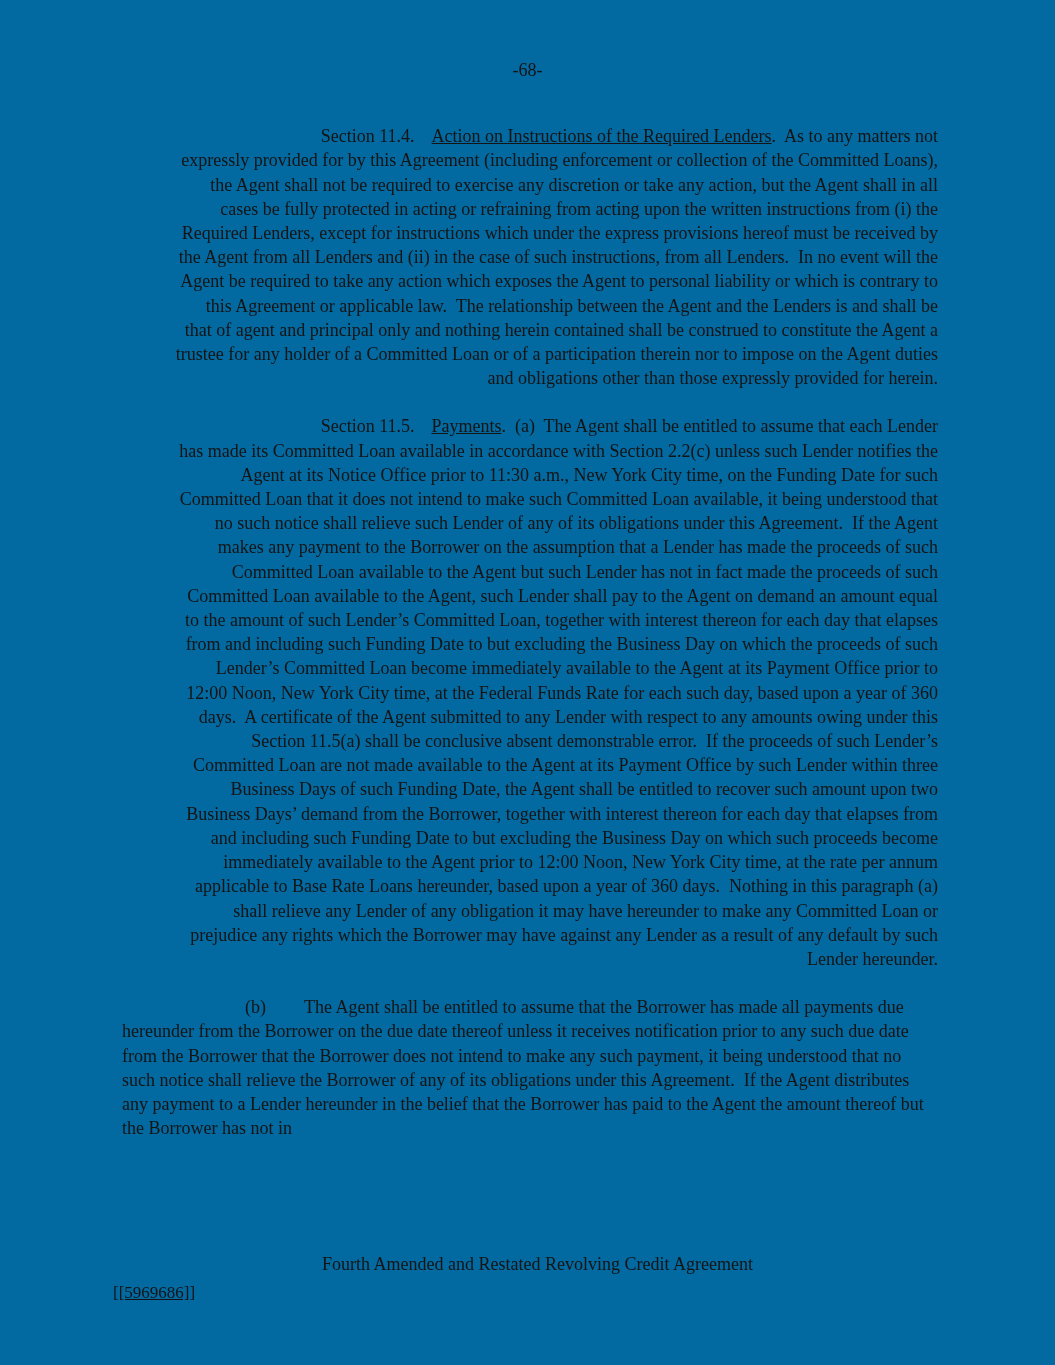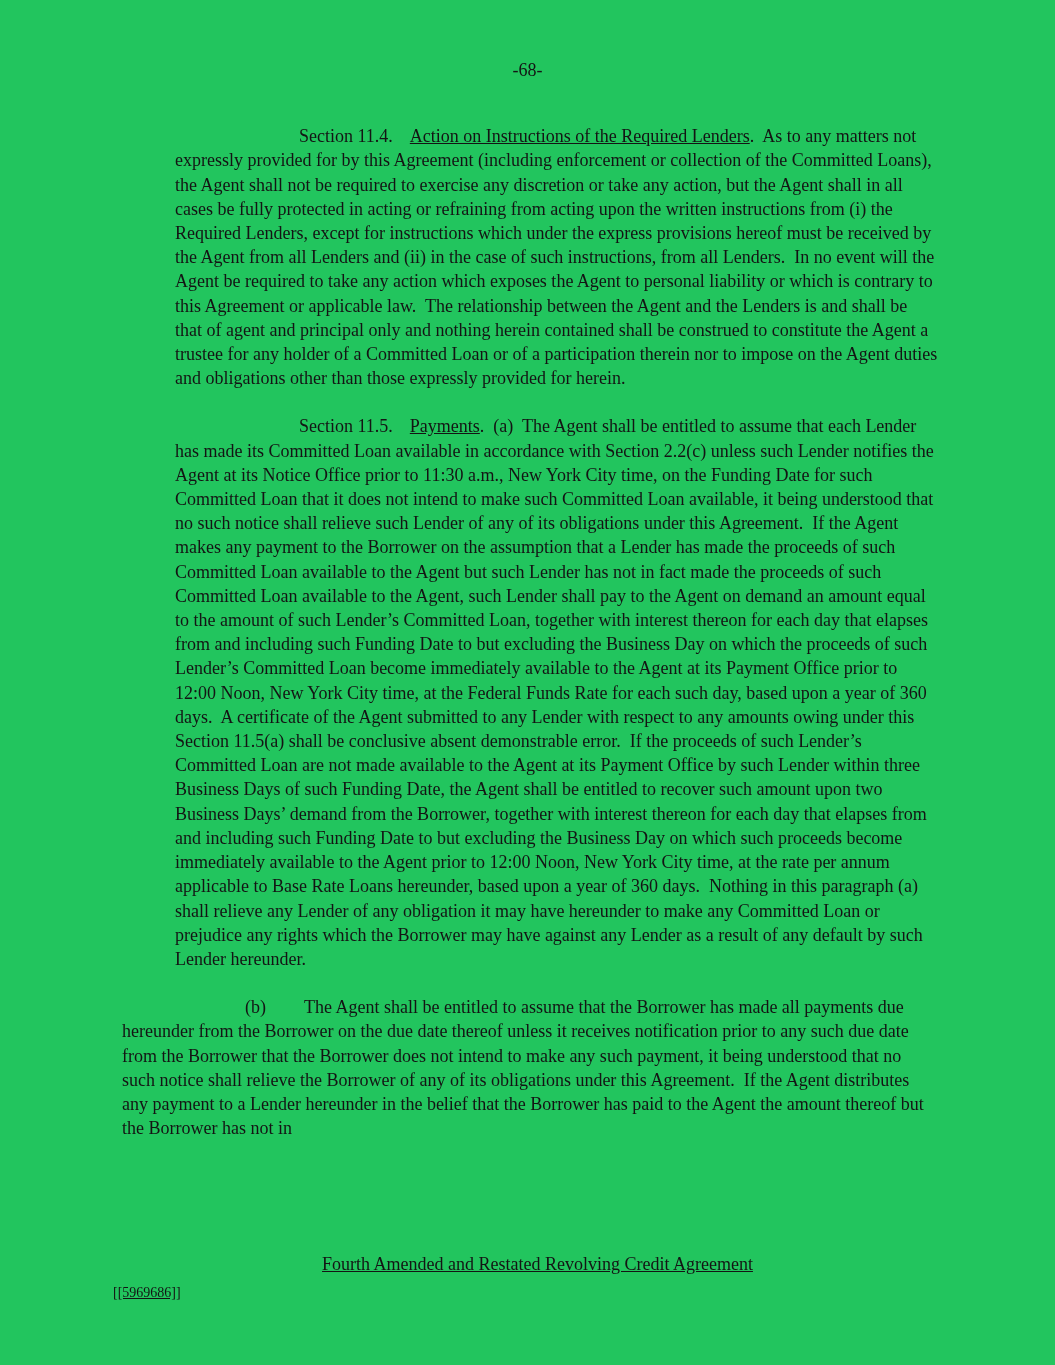--- a/index.html
+++ b/index.html
@@ -4,21 +4,21 @@
 <style>
   html, body {
     margin: 0;
     padding: 0;
     background: #ffffff;
   }
   .page {
     position: relative;
     width: 1055px;
     height: 1365px;
-    background: #22c55e;
+    background: #0369a1;
     color: #141414;
     font-family: "Liberation Serif", "DejaVu Serif", serif;
     font-size: 18px;
     line-height: 24.2px;
     overflow: hidden;
   }
   .pageno {
     padding-top: 58px;
     text-align: center;
   }
@@ -26,47 +26,47 @@
     margin: 42px 117px 0 122px;
   }
   .para {
     margin: 0 0 24px 0;
     white-space: pre-wrap;
     text-align: left;
   }
   .para.indented {
     margin-left: 53px;
     text-indent: 124px;
+    text-align: right;
   }
   .para.flush {
     text-indent: 123px;
     font-family: Liberation Serif, serif;
   }
   .u {
     text-decoration: underline;
   }
   .gap {
     display: inline-block;
   }
   .gap.g1 { width: 17px; }
   .gap.g2 { width: 38px; }
   .footer-title {
     position: absolute;
     top: 1252px;
     left: 0;
     right: 0;
     text-align: center;
-    text-decoration: underline;
     padding-left: 20px;
   }
   .doc-id {
     position: absolute;
     left: 113px;
     top: 1286px;
-    font-size: 14px;
+    font-size: 17px;
     line-height: 14px;
     text-decoration: underline;
   }
 </style>
 </head>
 <body>
 
 <div class="page">
 
   <div class="pageno">-68-</div>

